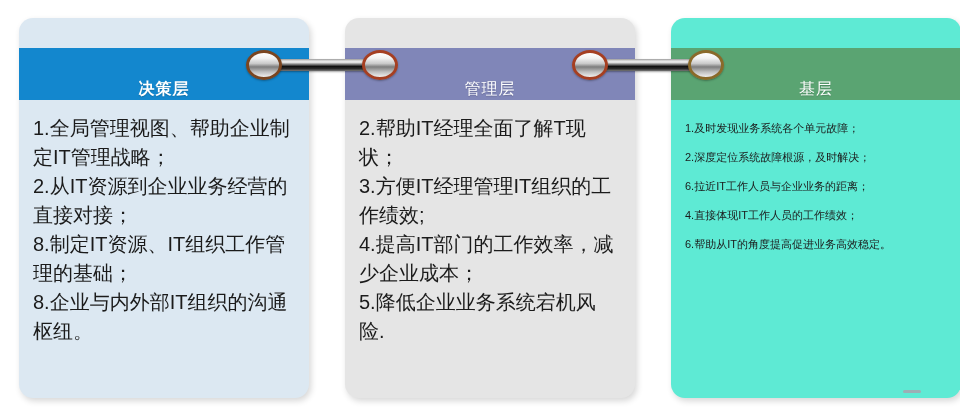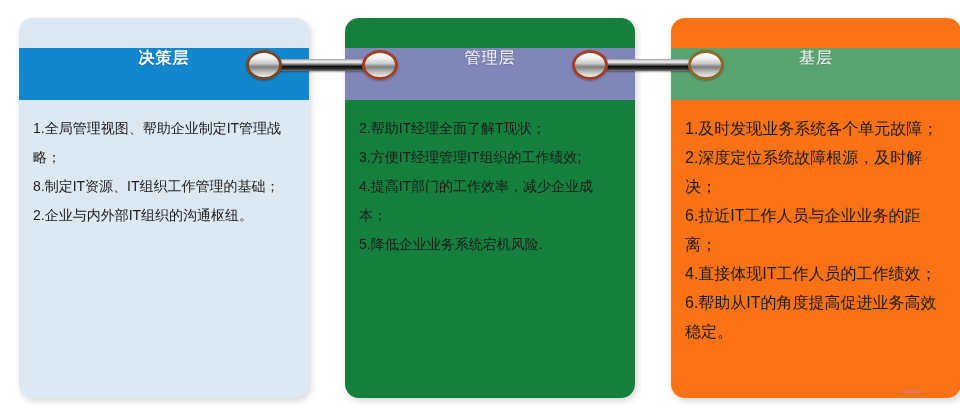--- a/index.html
+++ b/index.html
@@ -25,31 +25,31 @@
   .card {
     position: absolute;
     top: 18px;
     height: 380px;
     border-radius: 14px;
     overflow: hidden;
     box-shadow: 2px 3px 6px rgba(0,0,0,0.16);
     box-sizing: border-box;
   }
   .card.c1 { left: 19px;  width: 290px; background: #dce8f2; }
-  .card.c2 { left: 345px; width: 290px; background: #15803d; }
-  .card.c3 { left: 671px; width: 290px; background: #f97316; }
+  .card.c2 { left: 345px; width: 290px; background: #e5e5e5; }
+  .card.c3 { left: 671px; width: 290px; background: #5eead4; }
 
   .card-header {
     position: absolute;
     left: 0;
     right: 0;
     top: 30px;
     height: 52px;
     display: flex;
-    align-items: flex-start;
+    align-items: flex-end;
     justify-content: center;
   }
   .c1 .card-header { background: #1387ce; }
   .c2 .card-header { background: #8086b8; }
   .c3 .card-header { background: #5aa472; }
 
   .card-title {
     color: #ffffff;
     font-size: 16px;
     letter-spacing: 1px;
@@ -68,26 +68,26 @@
     padding: 14px 14px 0 14px;
     box-sizing: border-box;
   }
   .card-body ul {
     list-style: none;
     margin: 0;
     padding: 0;
   }
   .card-body li {
     color: #1b1b1b;
-    font-size: 14px;
+    font-size: 20px;
     line-height: 29px;
     white-space: pre-wrap;
     word-break: break-all;
   }
-  .c3 .card-body li { font-size: 16px; }
+  .c3 .card-body li { font-size: 11px; }
 
   
   .connector {
     position: absolute;
     top: 48px;
     height: 34px;
     z-index: 5;
     pointer-events: none;
   }
   .connector.k1 { left: 246px; width: 152px; }
@@ -154,22 +154,23 @@
 
 <div id="stage">
 
   <div class="card c1">
     <div class="card-header">
       <span class="card-title">决策层</span>
     </div>
     <div class="card-body">
       <ul>
         <li>1.全局管理视图、帮助企业制定IT管理战略；</li>
+        <li>2.从IT资源到企业业务经营的直接对接；</li>
         <li>8.制定IT资源、IT组织工作管理的基础；</li>
-        <li>2.企业与内外部IT组织的沟通枢纽。</li>
+        <li>8.企业与内外部IT组织的沟通枢纽。</li>
       </ul>
     </div>
   </div>
 
   <div class="card c2">
     <div class="card-header">
       <span class="card-title">管理层</span>
     </div>
     <div class="card-body">
       <ul>

